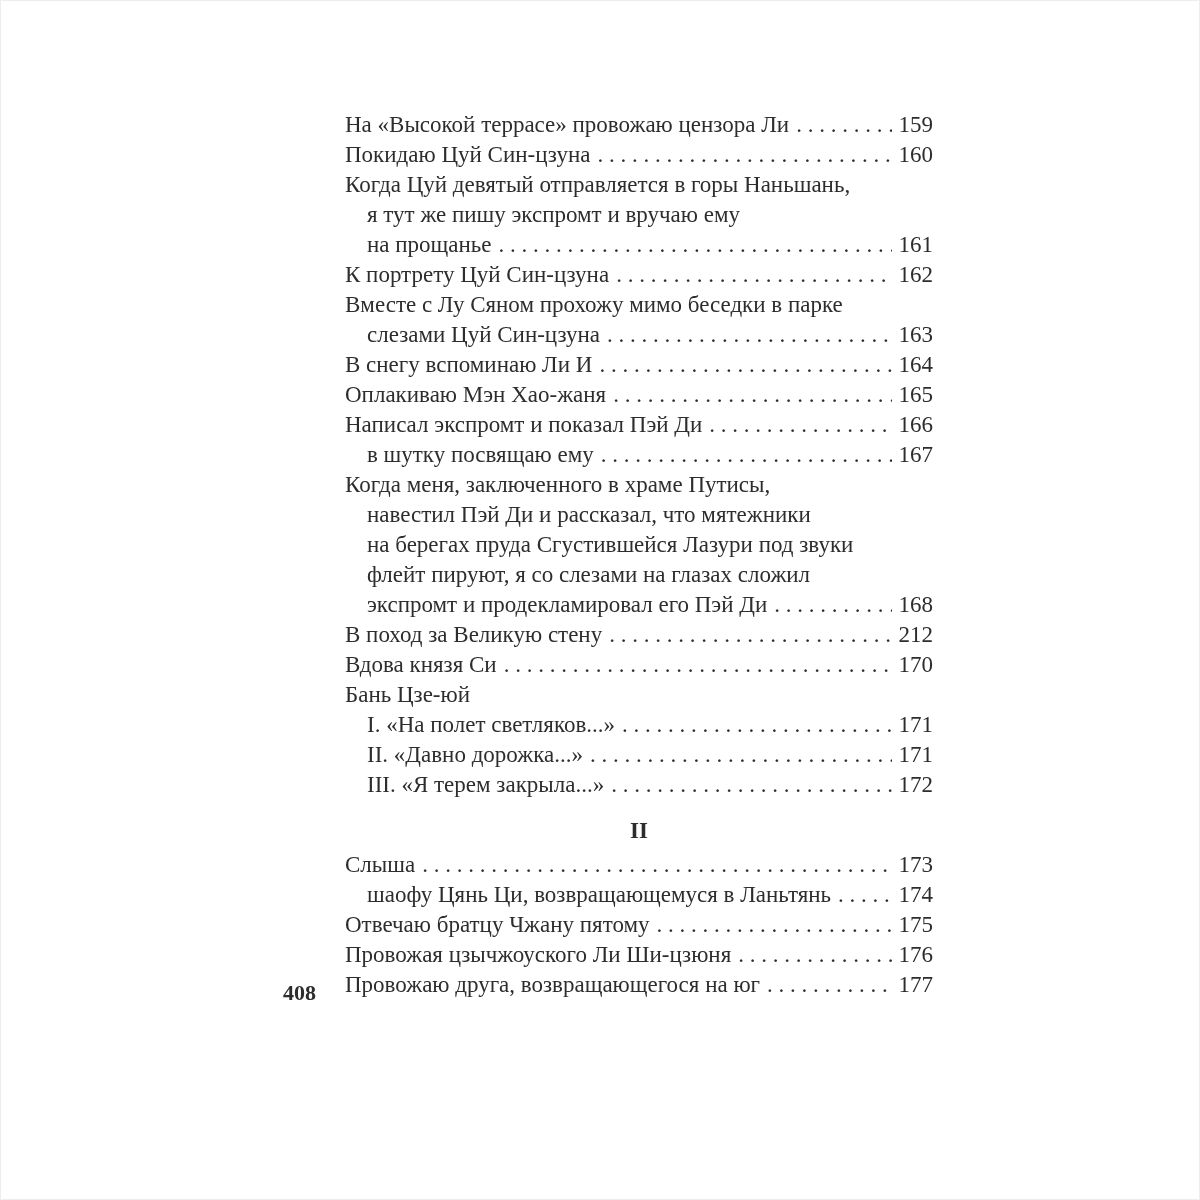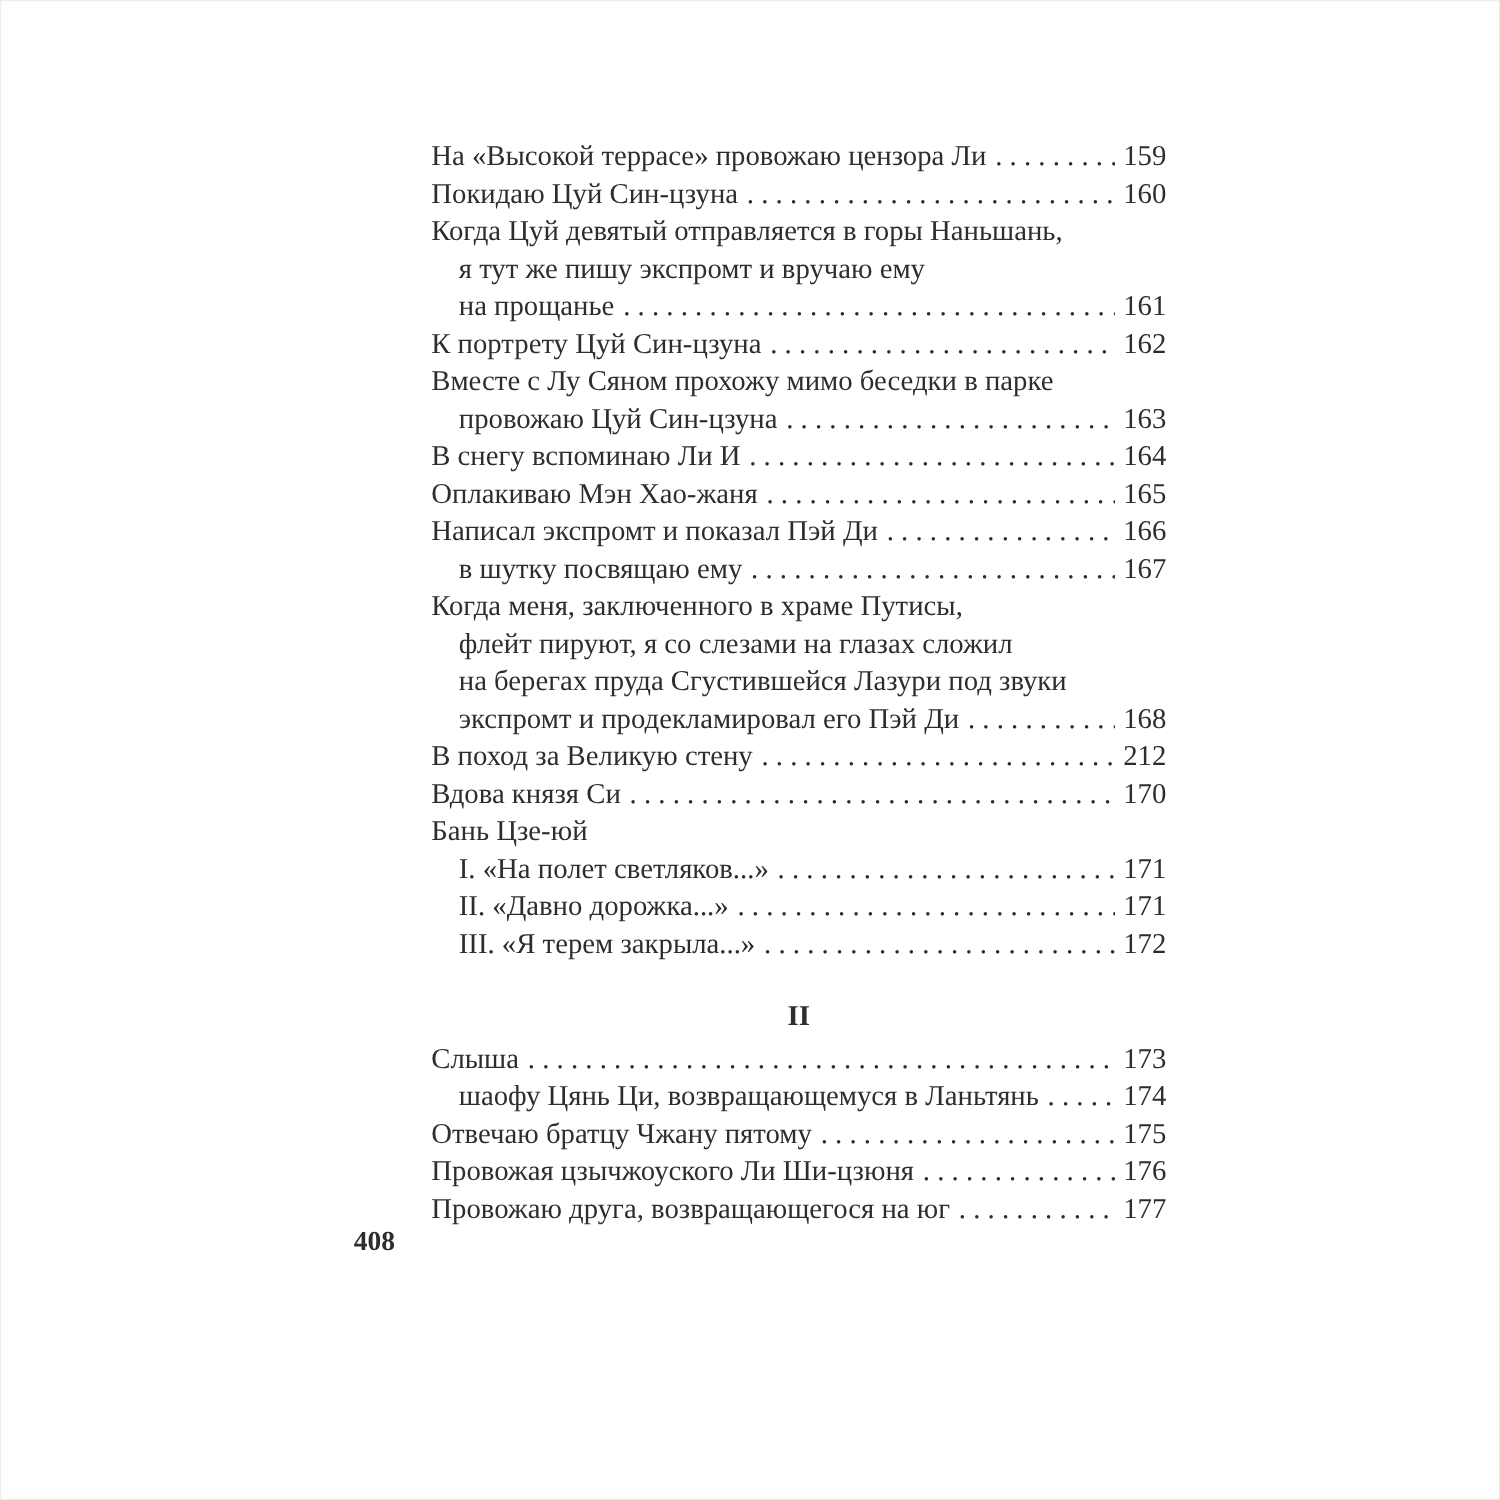--- a/index.html
+++ b/index.html
@@ -49,21 +49,21 @@
   }
   .leader::after {
     content: ". . . . . . . . . . . . . . . . . . . . . . . . . . . . . . . . . . . . . . . . . . . . . . . . . . . . . . . . . . . . . . . . . . . . . . . . . . . . . . . . . . . . . . . . . . . .";
   }
   .pagenum { flex: 0 0 auto; }
   .section-header {
     font-size: 23px;
     line-height: 30px;
     font-weight: bold;
     text-align: center;
-    margin: 28px 0 4px 0;
+    margin: 16px 0 4px 0;
   }
   .folio {
     position: absolute;
     left: 283px;
     top: 978px;
     line-height: 30px;
     font-size: 22px;
     font-weight: bold;
     color: var(--text-color);
   }
@@ -109,21 +109,21 @@
     <span class="leader"></span>
     <span class="pagenum">162</span>
   </div>
 
   <div class="row">
     <span class="title">Вместе с Лу Сяном прохожу мимо беседки в парке</span>
 
   </div>
 
   <div class="row indent">
-    <span class="title">провожаю Цуй Син-цзуна</span>
+    <span class="title">слезами Цуй Син-цзуна</span>
     <span class="leader"></span>
     <span class="pagenum">163</span>
   </div>
 
   <div class="row">
     <span class="title">В снегу вспоминаю Ли И</span>
     <span class="leader"></span>
     <span class="pagenum">164</span>
   </div>
 
@@ -144,28 +144,32 @@
     <span class="title">в шутку посвящаю ему</span>
     <span class="leader"></span>
     <span class="pagenum">167</span>
   </div>
 
   <div class="row">
     <span class="title">Когда меня, заключенного в храме Путисы,</span>
 
   </div>
 
+  <div class="row indent">
+    <span class="title">навестил Пэй Ди и рассказал, что мятежники</span>
+
+  </div>
+
+  <div class="row indent">
+    <span class="title">на берегах пруда Сгустившейся Лазури под звуки</span>
+
+  </div>
 
   <div class="row indent">
     <span class="title">флейт пируют, я со слезами на глазах сложил</span>
-
-  </div>
-
-  <div class="row indent">
-    <span class="title">на берегах пруда Сгустившейся Лазури под звуки</span>
 
   </div>
 
   <div class="row indent">
     <span class="title">экспромт и продекламировал его Пэй Ди</span>
     <span class="leader"></span>
     <span class="pagenum">168</span>
   </div>
 
   <div class="row">

